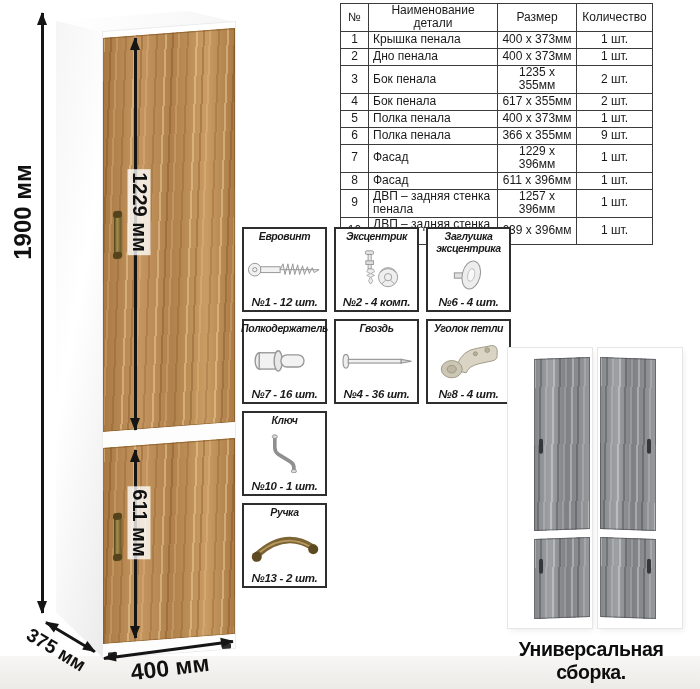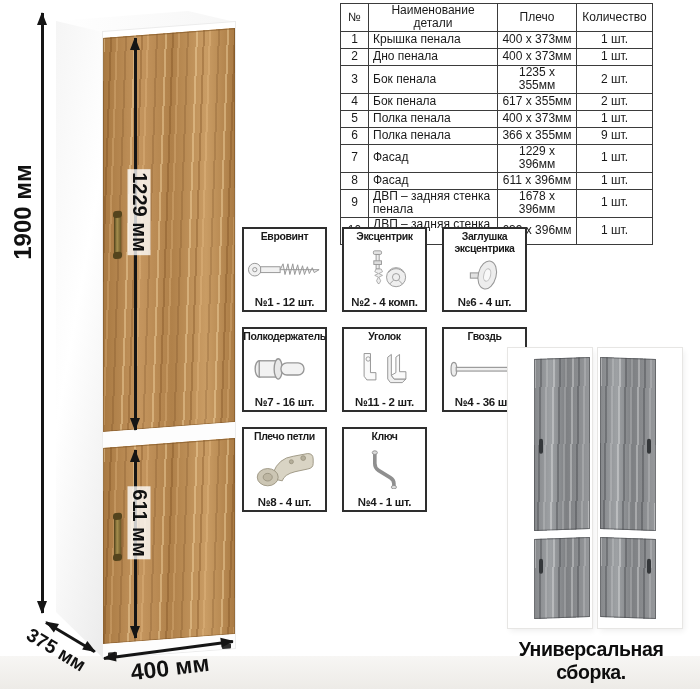--- a/index.html
+++ b/index.html
@@ -65,21 +65,21 @@
 
   
   .parts-table{position:absolute;left:340px;top:3px;border-collapse:collapse;
                font-size:12px;table-layout:fixed;background:#fff;}
   .parts-table th,.parts-table td{border:1.6px solid #3b3b3b;padding:0 2px;
                height:16px;line-height:1.12;font-weight:normal;text-align:center;overflow:hidden;}
   .parts-table td.nm{text-align:left;padding-left:4px;}
 
   
   .hw{position:absolute;left:242px;top:227px;display:grid;
-      grid-template-columns:repeat(3,85px);grid-auto-rows:85px;gap:15px;}
+      grid-template-columns:repeat(3,85px);grid-auto-rows:85px;gap:7px;font-style:italic;}
   .hw-cell{border:2px solid #2e2e2e;background:#fff;display:flex;flex-direction:column;
            align-items:center;padding:2px 1px 1px;box-sizing:border-box;}
   .hw-cell.single{grid-column:1;}
   .hw-title{font-weight:bold;font-size:10.5px;letter-spacing:-.4px;text-align:center;line-height:1.12;}
   .hw-ic{flex:1;display:flex;align-items:center;justify-content:center;width:100%;min-height:0;}
   .hw-ic svg{max-width:76px;max-height:40px;}
   .hw-count{font-weight:bold;font-size:11.5px;letter-spacing:-.3px;margin-bottom:1px;text-align:right;}
 
   
   .rcab-body{position:absolute;width:84px;height:280px;top:348px;background:#fff;
@@ -145,21 +145,21 @@
   <colgroup>
       <col style="width:28px">
       <col style="width:129px">
       <col style="width:79px">
       <col style="width:76px">
     </colgroup>
   <thead>
     <tr>
       <th>№</th>
       <th>Наименование детали</th>
-      <th>Плечо</th>
+      <th>Размер</th>
       <th>Количество</th>
     </tr>
   </thead>
   <tbody>
     <tr>
         <td>1</td>
         <td class="nm">Крышка пенала</td>
         <td>400 x 373мм</td>
         <td>1 шт.</td>
       </tr>
@@ -201,21 +201,21 @@
       </tr>
     <tr>
         <td>8</td>
         <td class="nm">Фасад</td>
         <td>611 x 396мм</td>
         <td>1 шт.</td>
       </tr>
     <tr>
         <td>9</td>
         <td class="nm">ДВП – задняя стенка пенала</td>
-        <td>1678 x 396мм</td>
+        <td>1257 x 396мм</td>
         <td>1 шт.</td>
       </tr>
     <tr>
         <td>10</td>
         <td class="nm">ДВП – задняя стенка пенала</td>
         <td>639 x 396мм</td>
         <td>1 шт.</td>
       </tr>
   </tbody>
 </table>
@@ -273,47 +273,35 @@
       <rect x="9" y="5" width="13" height="12" fill="#f2f2f2" stroke="#979797"></rect>
       <ellipse cx="23" cy="11" rx="3" ry="7.5" fill="#e8e8e8" stroke="#979797"></ellipse>
       <rect x="25" y="6.5" width="17" height="9" rx="4.4" fill="#f2f2f2" stroke="#979797"></rect>
     </svg>
       </div>
     <div class="hw-count">№7 - 16 шт.</div>
   </div>
 
 
 
-  <div class="hw-cell">
-    <div class="hw-title">Уголок</div>
-    <div class="hw-ic">
-        <svg viewBox="0 0 64 44">
-      <path d="M10 5 v25 l3 4 h10 v-8 h-6 v-21 z" fill="#fafafa" stroke="#8d8d8d"></path>
-      <circle cx="14.5" cy="11" r="2.4" class="ln" stroke="#8d8d8d"></circle>
-      <path d="M36 9 l4 -3 v23 l3 4 h13 l-4 4 h-13 l-3 -4 z" fill="#f0f0f0" stroke="#8d8d8d"></path>
-      <path d="M40 29 l3 4 h13 v-8 h-7 v-19 l-4 3 v17 z" fill="#fafafa" stroke="#8d8d8d"></path>
-    </svg>
-      </div>
-    <div class="hw-count">№11 - 2 шт.</div>
-  </div>
 
   <div class="hw-cell">
     <div class="hw-title">Гвоздь</div>
     <div class="hw-ic">
         <svg viewBox="0 0 66 16">
       <ellipse cx="6" cy="8" rx="2.5" ry="6" fill="#ededed" stroke="#979797"></ellipse>
       <rect x="8" y="6.4" width="46" height="3.2" fill="#f0f0f0" stroke="#979797"></rect>
       <path d="M54 6.4 l9 1.6 -9 1.6 z" fill="#dedede" stroke="#979797"></path>
     </svg>
       </div>
     <div class="hw-count">№4 - 36 шт.</div>
   </div>
 
   <div class="hw-cell">
-    <div class="hw-title">Плечо петли</div>
+    <div class="hw-title">Уголок петли</div>
     <div class="hw-ic">
         <svg viewBox="0 0 66 44">
       <path d="M20 26 q6 -16 22 -18 l16 -3 q6 0 6 6 v5 q0 5 -6 6 l-14 3 q-12 3 -14 10 l-10 -2 z" fill="#d9d4c4" stroke="#9b9480"></path>
       <ellipse cx="14" cy="31" rx="11.5" ry="9.5" fill="#ccc6b4" stroke="#9b9480"></ellipse>
       <ellipse cx="14" cy="31" rx="5" ry="4.2" fill="#bdb6a2" stroke="#9b9480"></ellipse>
       <circle cx="53" cy="10" r="2.6" fill="#b5af9b" stroke="#9b9480"></circle>
       <circle cx="40" cy="14" r="2.2" fill="#b5af9b" stroke="#9b9480"></circle>
     </svg>
       </div>
     <div class="hw-count">№8 - 4 шт.</div>
@@ -321,23 +309,35 @@
 
   <div class="hw-cell">
     <div class="hw-title">Ключ</div>
     <div class="hw-ic">
         <svg viewBox="0 0 48 44">
       <path d="M13 4 v12 q0 5 4 7.5 l13 8 q4 2.5 4 6.5 v4" fill="none" stroke="#8f8f8f" stroke-width="4" stroke-linecap="round"></path>
       <ellipse cx="13" cy="4" rx="2.8" ry="2" fill="#dcdcdc" stroke="#8f8f8f"></ellipse>
       <ellipse cx="34" cy="42" rx="2.8" ry="2" fill="#dcdcdc" stroke="#8f8f8f"></ellipse>
     </svg>
       </div>
-    <div class="hw-count">№4 - 1 шт.</div>
-  </div>
-
+    <div class="hw-count">№10 - 1 шт.</div>
+  </div>
+
+  <div class="hw-cell single">
+    <div class="hw-title">Ручка</div>
+    <div class="hw-ic">
+        <svg viewBox="0 0 70 34">
+      <path d="M9 26 Q35 2 61 19" fill="none" stroke="#7c6434" stroke-width="6" stroke-linecap="round"></path>
+      <path d="M12 23 Q35 5 58 18" fill="none" stroke="#b79a5e" stroke-width="1.6"></path>
+      <circle cx="9" cy="27.5" r="4.6" fill="#5e4a20"></circle>
+      <circle cx="61" cy="20.5" r="4.6" fill="#5e4a20"></circle>
+    </svg>
+      </div>
+    <div class="hw-count">№13 - 2 шт.</div>
+  </div>
 </div>
 
 <div class="rcab-body rcab-l">
   <div class="gdoor up">
     <div class="ghandle" style="left:5px;top:80px;"></div>
   </div>
   <div class="gdoor lo">
     <div class="ghandle" style="left:5px;top:20px;"></div>
   </div>
 </div>

